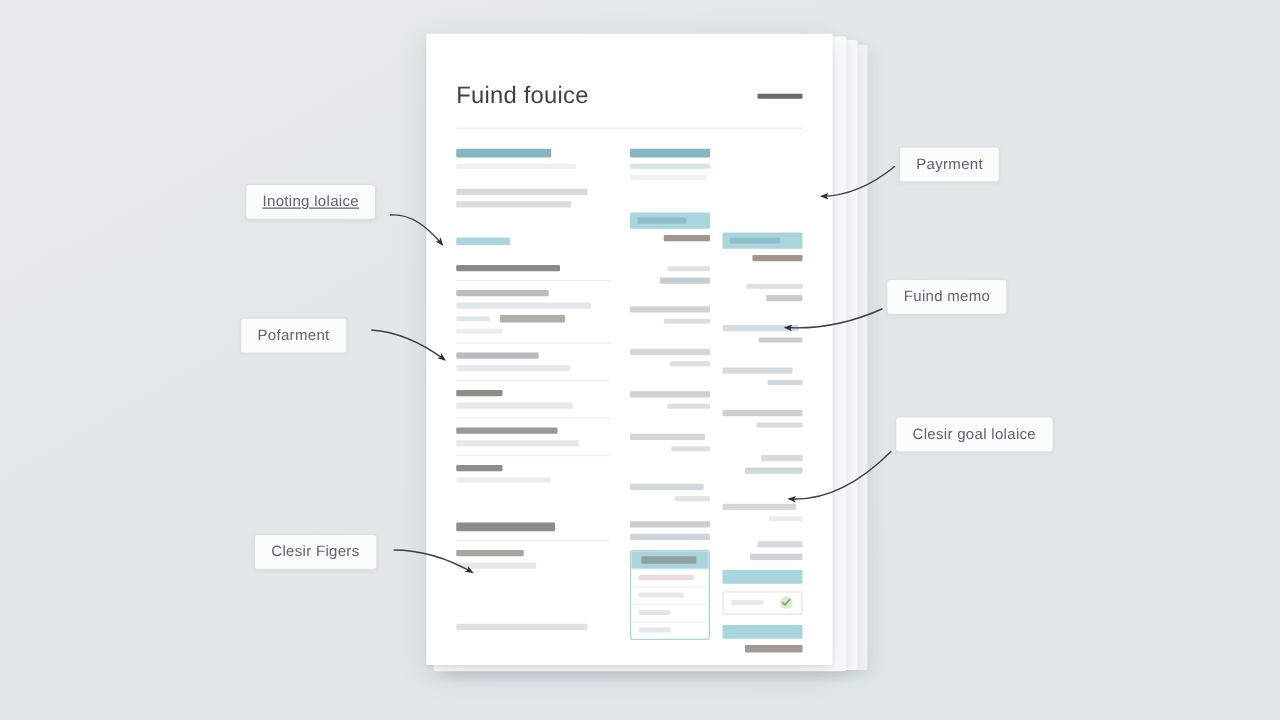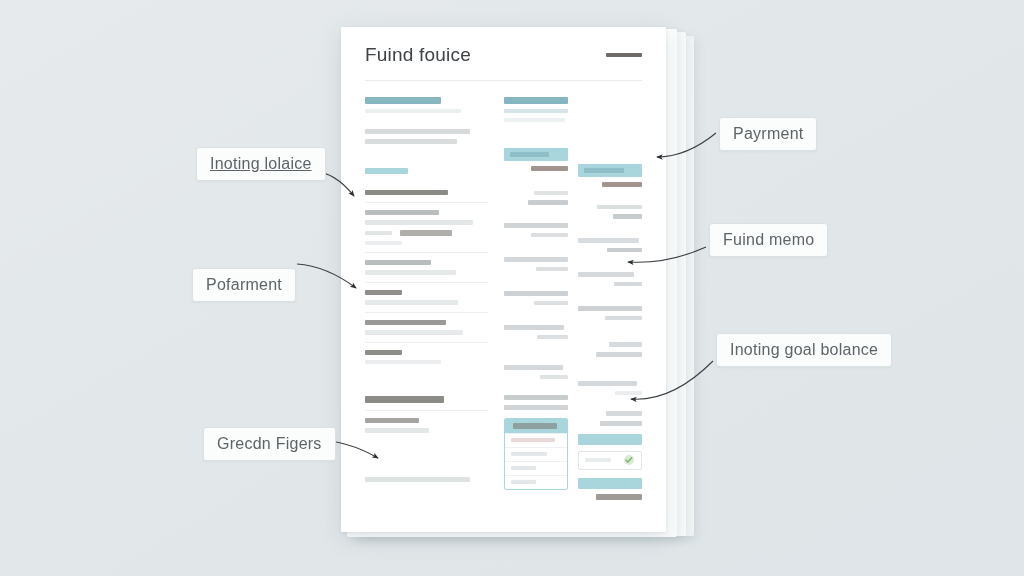--- a/index.html
+++ b/index.html
@@ -48,21 +48,21 @@
   #sheet {
     position: absolute;
     left: 341px; top: 27px;
     width: 325px; height: 505px;
     background: #ffffff;
     box-shadow: 0 6px 22px rgba(110,130,140,0.20), 0 1px 3px rgba(110,130,140,0.12);
     border-radius: 1px;
     overflow: hidden;
   }
 
-  .doc-pad { padding: 18px 24px 0 24px; }
+  .doc-pad { padding: 40px 24px 0 24px; }
 
   .doc-title {
     font-size: 19px;
     font-weight: 400;
     color: #3c4246;
     letter-spacing: 0.2px;
     line-height: 1;
   }
   .title-row {
     display: flex;
@@ -172,21 +172,21 @@
     width: 8px; height: 8px;
   }
 
   
   .callout {
     position: absolute;
     background: #fbfcfc;
     border: 1px solid #dbe1e3;
     border-radius: 3px;
     padding: 7px 13px;
-    font-size: 16px;
+    font-size: 12px;
     color: #5d6468;
     letter-spacing: 0.25px;
     white-space: nowrap;
     box-shadow: 0 1px 2px rgba(120,140,150,0.08);
     line-height: 1.1;
   }
 
   #arrows {
     position: absolute;
     left: 0; top: 0;
@@ -357,20 +357,20 @@
         <path d="M297,264 Q326.5,266 356,288" marker-end="url(#ah)"></path>
         <path d="M315,440 Q346.5,440 378,458" marker-end="url(#ah)"></path>
         <path d="M716,133 Q686.5,157 657,157" marker-end="url(#ah)"></path>
         <path d="M706,247 Q667,264.5 628,262" marker-end="url(#ah)"></path>
         <path d="M713,361 Q672,402 631,399" marker-end="url(#ah)"></path>
       </g>
   </svg>
 
   <div id="callouts-layer">
       <div class="callout" style="left: 196px; top: 147px; text-decoration: underline;"><span>Inoting lolaice</span></div>
-      <div class="callout" style="left: 192px; top: 268px;"><span>Pofarment</span></div>
-      <div class="callout" style="left: 203px; top: 427px;"><span>Grecdn Figers</span></div>
+      <div class="callout" style="left: 192px; top: 254px;"><span>Pofarment</span></div>
+      <div class="callout" style="left: 203px; top: 427px;"><span>Clesir Figers</span></div>
       <div class="callout" style="left: 719px; top: 117px;"><span>Payrment</span></div>
       <div class="callout" style="left: 709px; top: 223px;"><span>Fuind memo</span></div>
-      <div class="callout" style="left: 716px; top: 333px;"><span>Inoting goal bolance</span></div>
+      <div class="callout" style="left: 716px; top: 333px;"><span>Clesir goal lolaice</span></div>
     </div>
 
 </div>
 
 </body></html>

